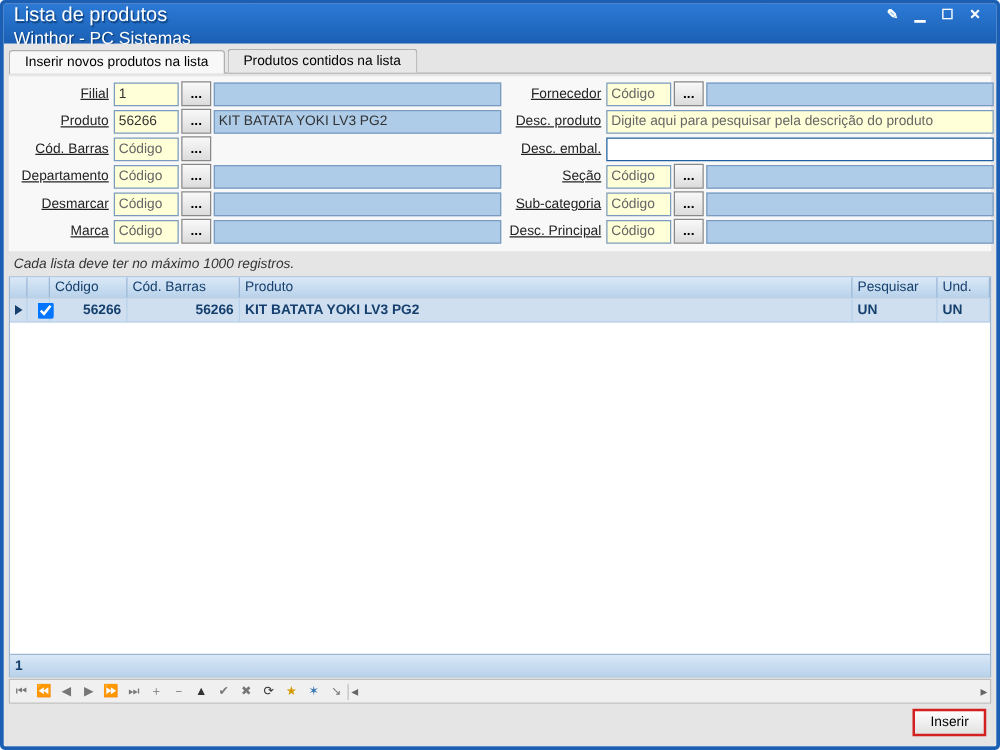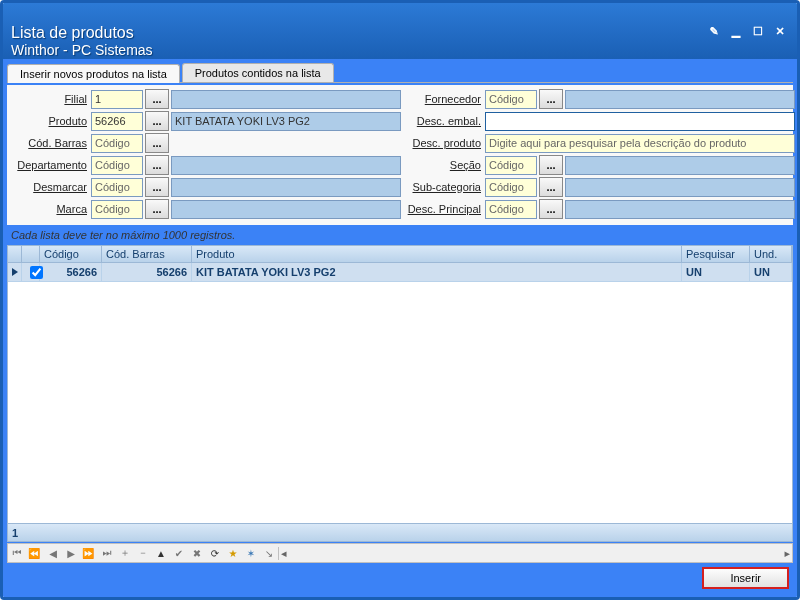--- a/index.html
+++ b/index.html
@@ -1,29 +1,29 @@
 <!DOCTYPE html>
 <html><head>
 <meta charset="utf-8">
 <style>
   * { box-sizing: border-box; font-family: Tahoma, Arial, sans-serif; font-size: 11px; }
   html, body { margin: 0; padding: 0; width: 800px; height: 600px; overflow: hidden; }
   body { background: #fff; border: 3px solid #1a5fb4; border-radius: 4px; display: flex; flex-direction: column; }
   .titlebar {
     background: linear-gradient(to bottom, #2c7ad6 0%, #1a5fb4 100%);
-    color: #fff; padding: 20px 8px; display: flex; align-items: flex-start; justify-content: space-between;
-    height: 56px;
+    color: #fff; padding: 0 8px; display: flex; align-items: flex-start; justify-content: space-between;
+    height: 32px;
   }
   .titlebar .title-text { display: flex; flex-direction: column; line-height: 1.2; }
   .titlebar h1 { margin: 0; font-size: 16px; font-weight: normal; text-shadow: 1px 1px 1px #083a73; }
   .titlebar .sub { font-size: 14px; text-shadow: 1px 1px 1px #083a73; }
   .win-controls { display: flex; gap: 4px; align-items: flex-start; }
   .win-btn { width: 18px; height: 16px; display: inline-flex; align-items: center; justify-content: center; color: #fff; font-weight: bold; cursor: pointer; }
 
-  .client { flex: 1; background: #3b82f6; padding: 4px; display: flex; flex-direction: column; }
+  .client { flex: 1; background: #e5e5e5; padding: 4px; display: flex; flex-direction: column; }
 
   
   .tabrow { display: flex; border-bottom: 1px solid #b0b0b0; margin-bottom: 2px; }
   .tab { padding: 3px 12px; background: #e8e8e8; border: 1px solid #b0b0b0; border-bottom: none; margin-right: 2px; cursor: pointer; border-radius: 3px 3px 0 0; }
   .tab.active { background: #f8f8f8; position: relative; top: 1px; }
 
   
   .form-pane { background: #f8f8f8; padding: 4px; }
   .form-grid { display: grid; grid-template-columns: 390px 390px; gap: 0 4px; }
   .frow { display: flex; align-items: center; margin-bottom: 2px; height: 20px; }
@@ -61,21 +61,21 @@
   
   .navbar { display: flex; align-items: center; border: 1px solid #c0c0c0; background: #f0f0f0; height: 20px; margin-top: 1px; }
   .nav-left { display: flex; align-items: center; }
   .nav-btn { width: 18px; height: 18px; display: inline-flex; align-items: center; justify-content: center; color: #777; cursor: pointer; font-size: 10px; }
   .nav-btn.strong { color: #333; }
   .hscroll { flex: 1; display: flex; align-items: center; justify-content: space-between; border-left: 1px solid #c0c0c0; padding: 0 2px; }
   .hscroll .arrow { color: #666; cursor: pointer; }
 
   
   .bottom { display: flex; justify-content: flex-end; padding: 4px; }
-  .bottom .btn.primary { border: 2px solid #d42020; padding: 2px 26px; }
+  .bottom .btn.primary { border: 2px solid #d42020; padding: 2px 12px; }
 
   .placeholder-style::placeholder { color: #666; }
 </style>
 </head>
 <body>
 
 <div class="titlebar">
   <div class="title-text">
     <h1>Lista de produtos</h1>
     <span class="sub">Winthor - PC Sistemas</span>
@@ -138,26 +138,26 @@
       </div>
 
       <div>
         <div class="frow disabled">
           <label>Fornecedor</label>
           <input type="text" class="code placeholder-style" style="background: rgb(255, 255, 216);" placeholder="Código">
           <button class="lookup">...</button>
           <input type="text" class="desc" style="">
         </div>
         <div class="frow">
+          <label>Desc. produto</label>
+          <input type="text" class="desc placeholder-style" style="background: rgb(255, 255, 216); margin-left: 0px;" placeholder="Digite aqui para pesquisar pela descrição do produto">
+        </div>
+        <div class="frow">
           <label>Desc. embal.</label>
           <input type="text" class="desc" style="background: rgb(255, 255, 255); border: 1px solid rgb(32, 96, 160); margin-left: 0px;" value="">
-        </div>
-        <div class="frow">
-          <label>Desc. produto</label>
-          <input type="text" class="desc placeholder-style" style="background: rgb(255, 255, 216); margin-left: 0px;" placeholder="Digite aqui para pesquisar pela descrição do produto">
         </div>
         <div class="frow disabled">
           <label>Seção</label>
           <input type="text" class="code placeholder-style" style="background: rgb(255, 255, 216);" placeholder="Código">
           <button class="lookup">...</button>
           <input type="text" class="desc" style="">
         </div>
         <div class="frow disabled">
           <label>Sub-categoria</label>
           <input type="text" class="code placeholder-style" style="background: rgb(255, 255, 216);" placeholder="Código">

